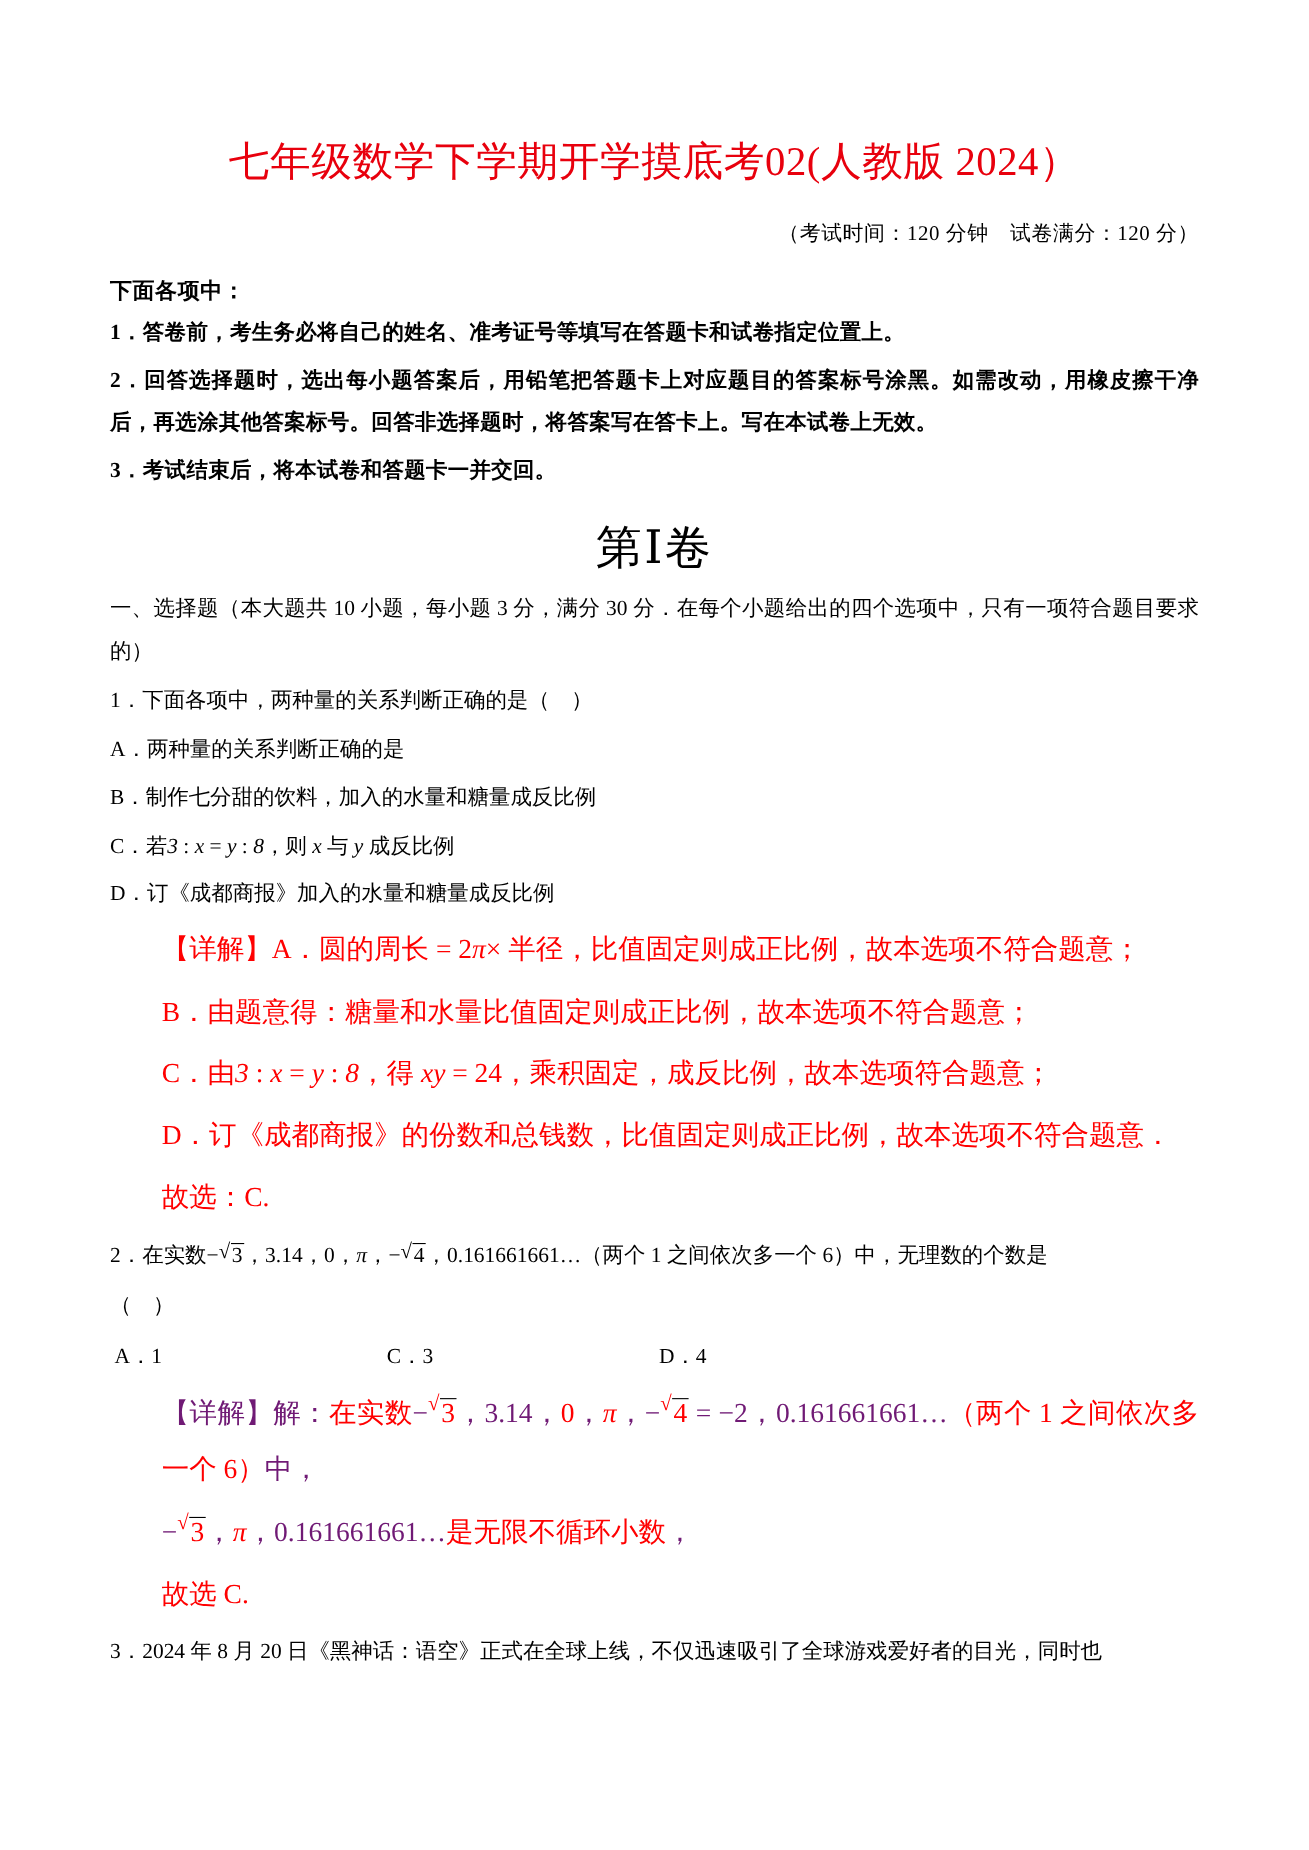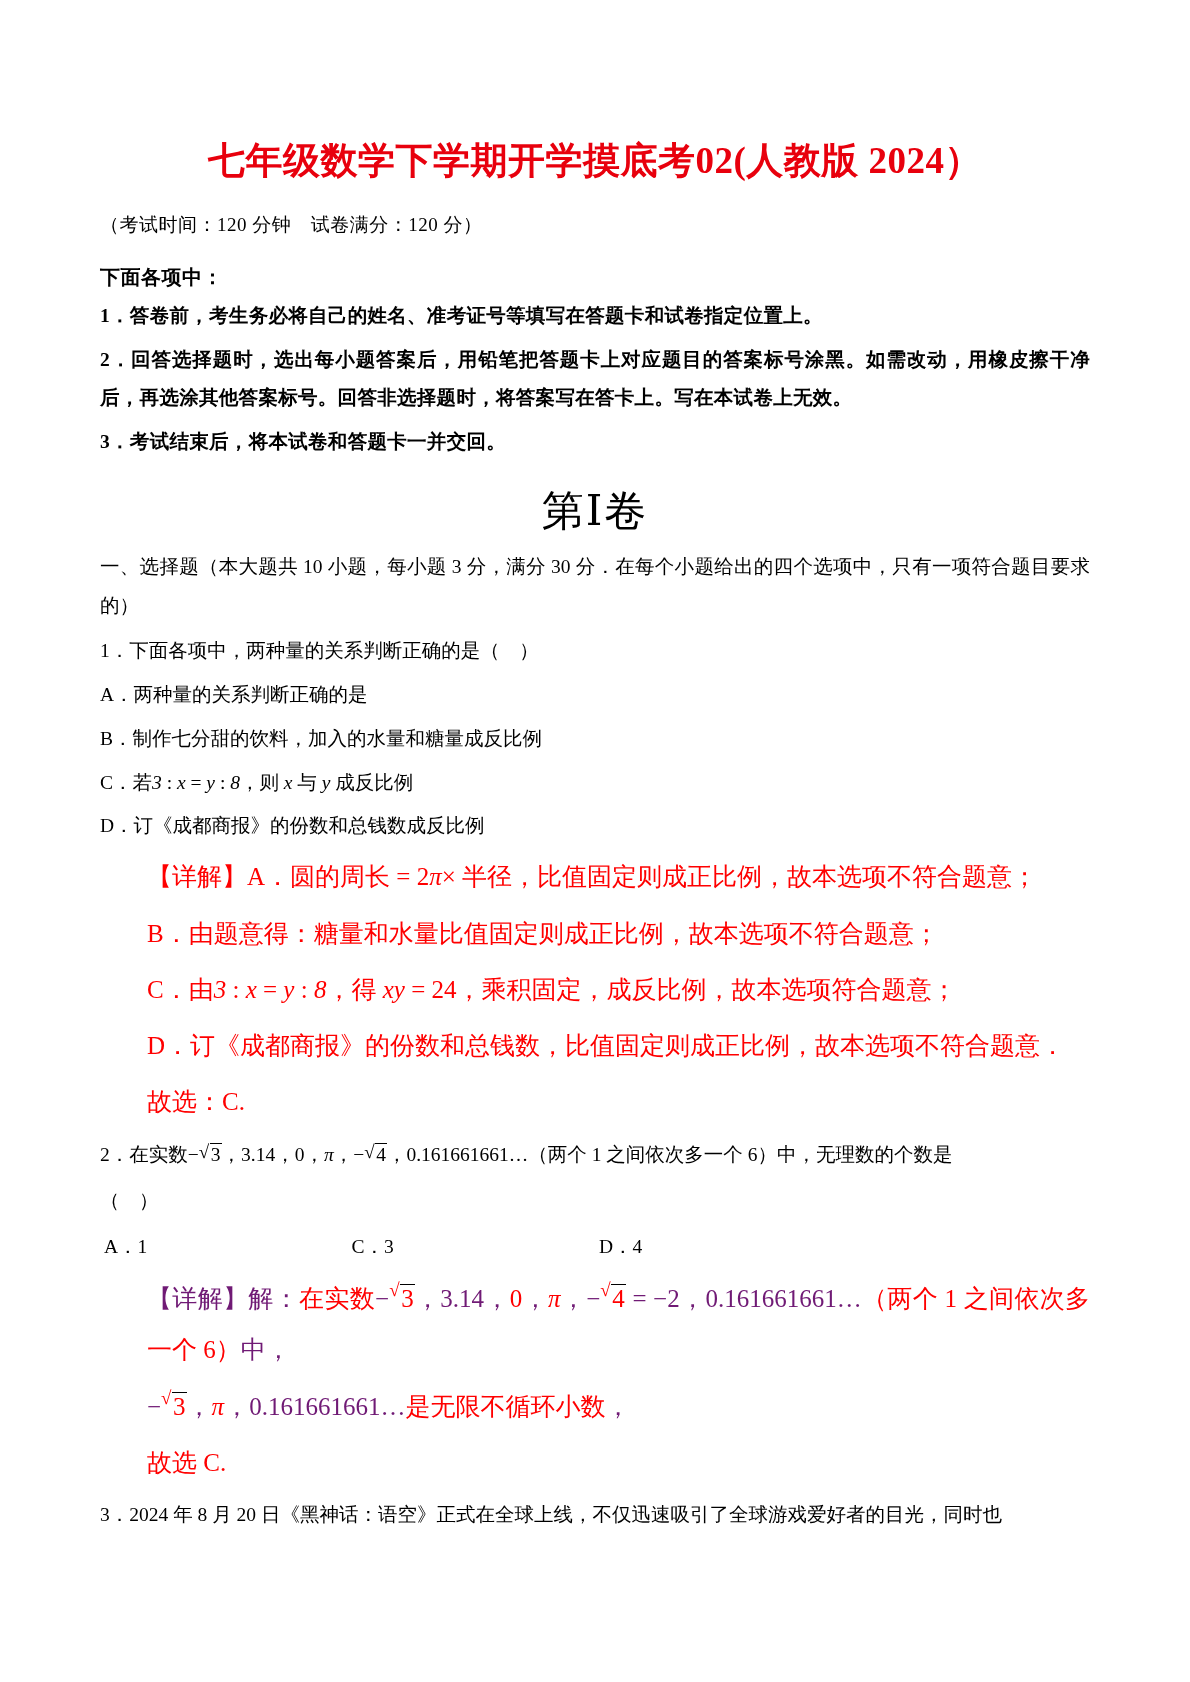--- a/index.html
+++ b/index.html
@@ -17,29 +17,29 @@
   }
   .page {
     box-sizing: border-box;
     width: 1190px;
     min-height: 1682px;
     padding: 118px 100px 40px 100px;
   }
   .doc-title {
     text-align: center;
     color: #e8000d;
-    font-weight: bold;
+    font-weight: normal;
     font-size: 37px;
     line-height: 1.42;
     letter-spacing: 0.5px;
-    margin: 17px 40px;
+    margin: 4px 40px;
     font-family: "Liberation Serif", "DejaVu Serif", serif;
   }
   .subtitle {
-    text-align: left;
+    text-align: right;
     font-size: 19px;
     margin-top: 24px;
     letter-spacing: 0.5px;
   }
   .notice-head {
     font-weight: bold;
     font-size: 20px;
     margin-top: 26px;
     letter-spacing: 0.5px;
   }
@@ -139,21 +139,21 @@
   <div class="juan">第Ⅰ卷</div>
 
   <div class="section-head">一、选择题（本大题共 10 小题，每小题 3 分，满分 30 分．在每个小题给出的四个选项中，只有一项符合题目要求的）</div>
 
   <div class="q">1．下面各项中，两种量的关系判断正确的是（　）</div>
   <div class="opt">A．两种量的关系判断正确的是</div>
   <div class="opt">B．制作七分甜的饮料，加入的水量和糖量成反比例</div>
   <div class="opt">
     C．若<span class="mi">3</span> : <span class="mi">x</span> = <span class="mi">y</span> : <span class="mi">8</span>，则 <span class="mi">x</span> 与 <span class="mi">y</span> 成反比例
   </div>
-  <div class="opt">D．订《成都商报》的份数和总钱数成反比例</div>
+  <div class="opt">D．订《成都商报》加入的水量和糖量成反比例</div>
 
   <div class="exp">
     【详解】A．圆的周长 = 2<span class="mi">π</span>× 半径，比值固定则成正比例，故本选项不符合题意；
   </div>
   <div class="exp">B．由题意得：糖量和水量比值固定则成正比例，故本选项不符合题意；</div>
   <div class="exp">
     C．由<span class="mi">3</span> : <span class="mi">x</span> = <span class="mi">y</span> : <span class="mi">8</span>，得 <span class="mi">xy</span> = 24，乘积固定，成反比例，故本选项符合题意；
   </div>
   <div class="exp">D．订《成都商报》的份数和总钱数，比值固定则成正比例，故本选项不符合题意．</div>
   <div class="exp">故选：C.</div>

